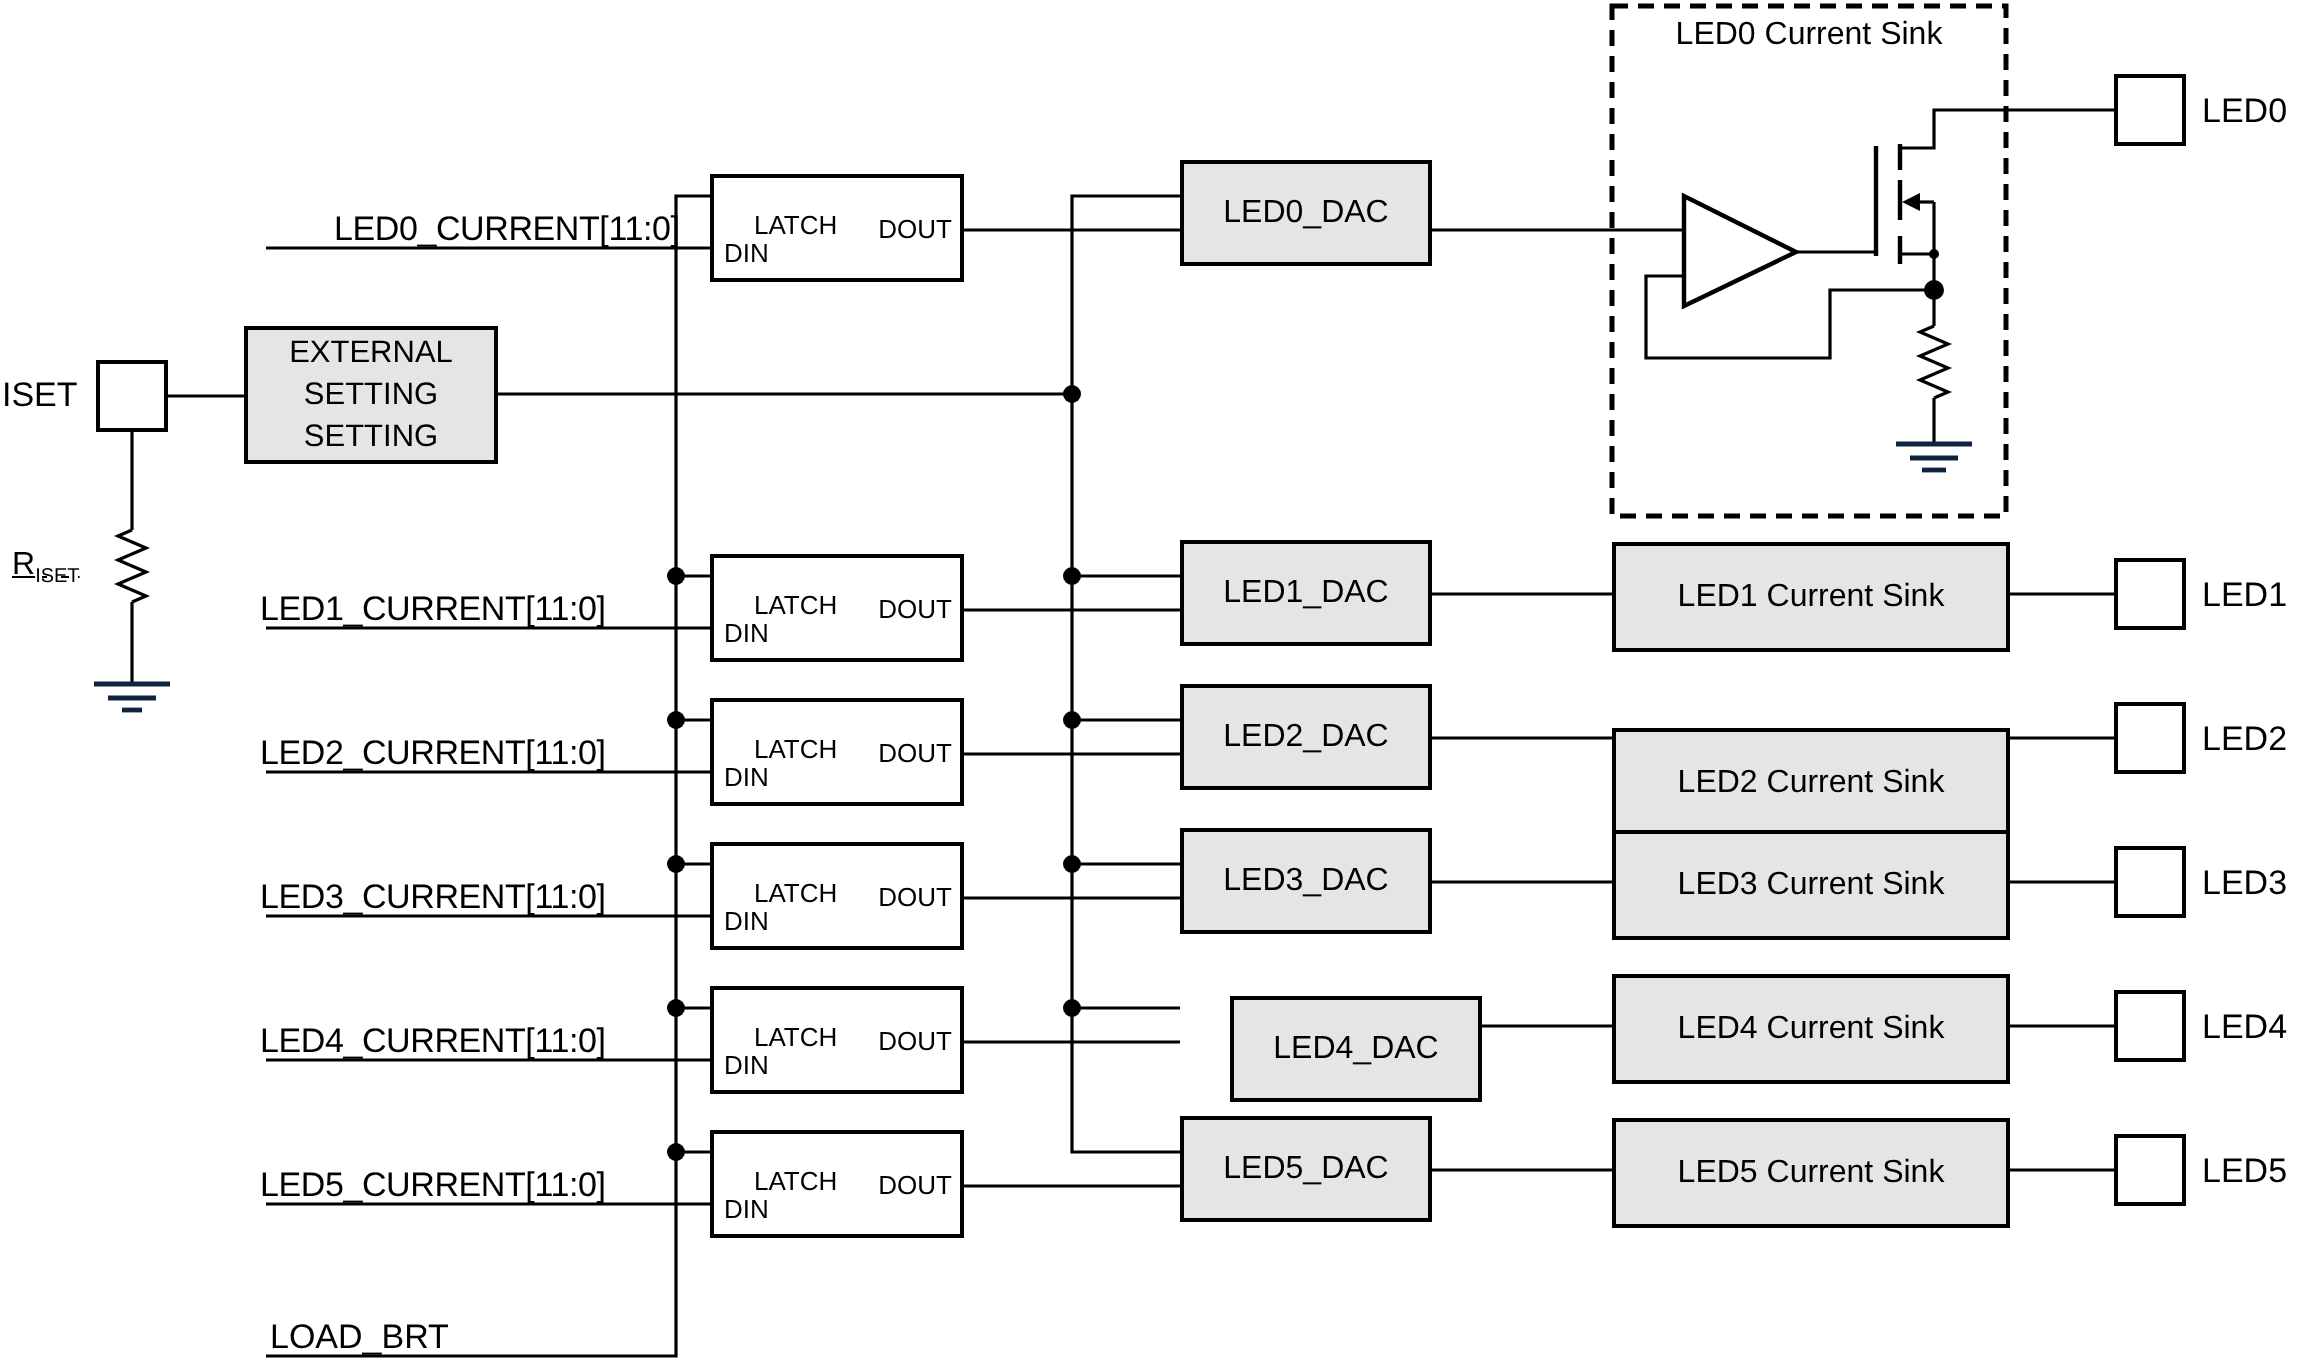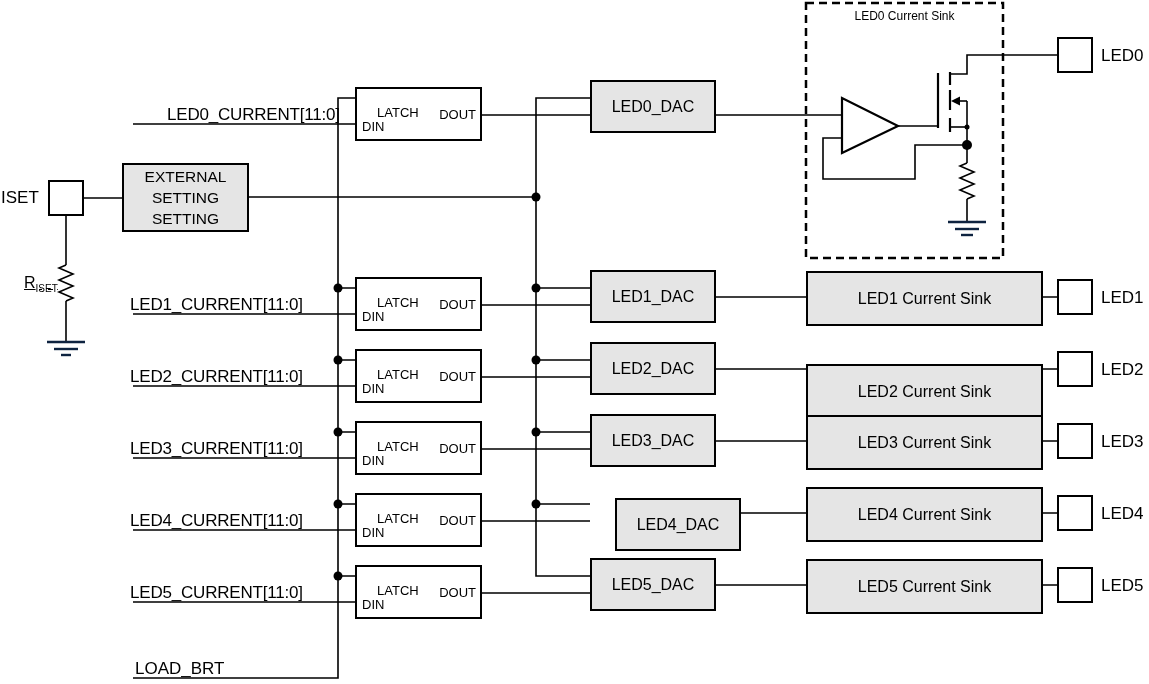--- a/index.html
+++ b/index.html
@@ -27,36 +27,36 @@
   }
   .latch{
     position:absolute;box-sizing:border-box;border:2.5px solid #000;background:#fff;
     width:127px;height:54px;font-size:13px;
   }
   .latch .p{position:absolute;white-space:nowrap;}
   .latch .p-latch{left:20px;top:4px;margin-top:12px;}
   .latch .p-din{left:5px;bottom:5px;}
   .latch .p-dout{right:4px;top:18px;}
   .dacbox{left:590px;width:126px;height:53px;}
-  .sinkbox{left:806px;width:237px;height:55px;}
+  .sinkbox{left:806px;width:199px;height:55px;}
   .pinbox{
     position:absolute;box-sizing:border-box;border:2px solid #000;background:#fff;
     width:36px;height:36px;left:1057px;
   }
   .pinlbl{position:absolute;left:1101px;font-size:17px;white-space:nowrap;}
   .sig{position:absolute;left:130px;font-size:17px;white-space:nowrap;letter-spacing:-0.2px;}
   .extbox{
     left:122px;top:163px;width:127px;height:69px;
     flex-direction:column;font-size:15.5px;line-height:21px;font-weight:400;
   }
   .iset-lbl{position:absolute;left:1px;top:188px;font-size:17px;}
-  .riset-lbl{position:absolute;left:24px;top:274px;font-size:16px;text-decoration:underline;}
+  .riset-lbl{position:absolute;left:6px;top:274px;font-size:16px;text-decoration:underline;}
   .riset-lbl sub{font-size:10px;}
   .dashtitle{
-    position:absolute;left:806px;top:9px;width:197px;text-align:center;font-size:12px;
+    position:absolute;left:806px;top:9px;width:197px;text-align:center;font-size:16px;
   }
   .loadbrt{position:absolute;left:135px;top:659px;font-size:17px;}
 </style>
 </head>
 <body>
 
 <div class="canvas">
 
   <svg class="wiring" width="1149" height="684" viewBox="0 0 1149 684">
 

